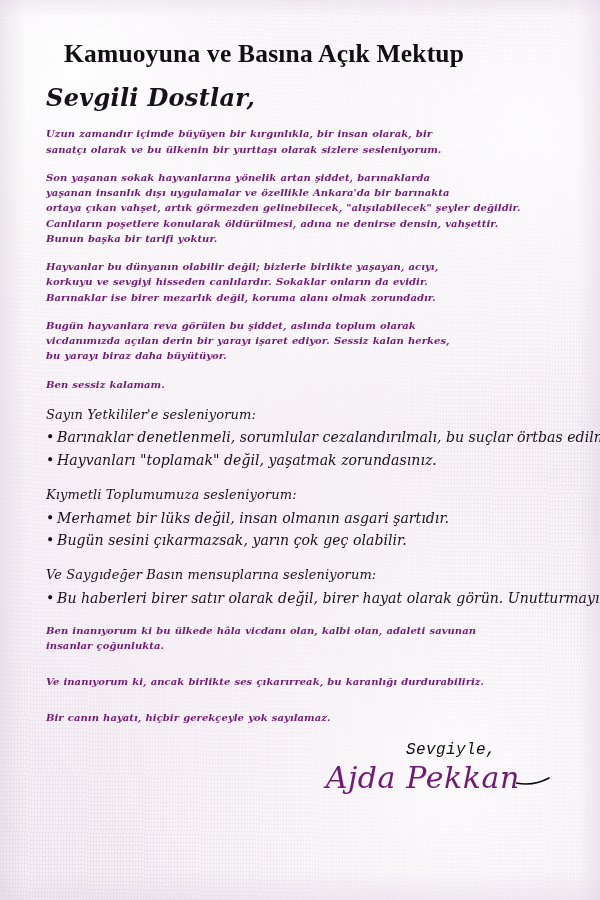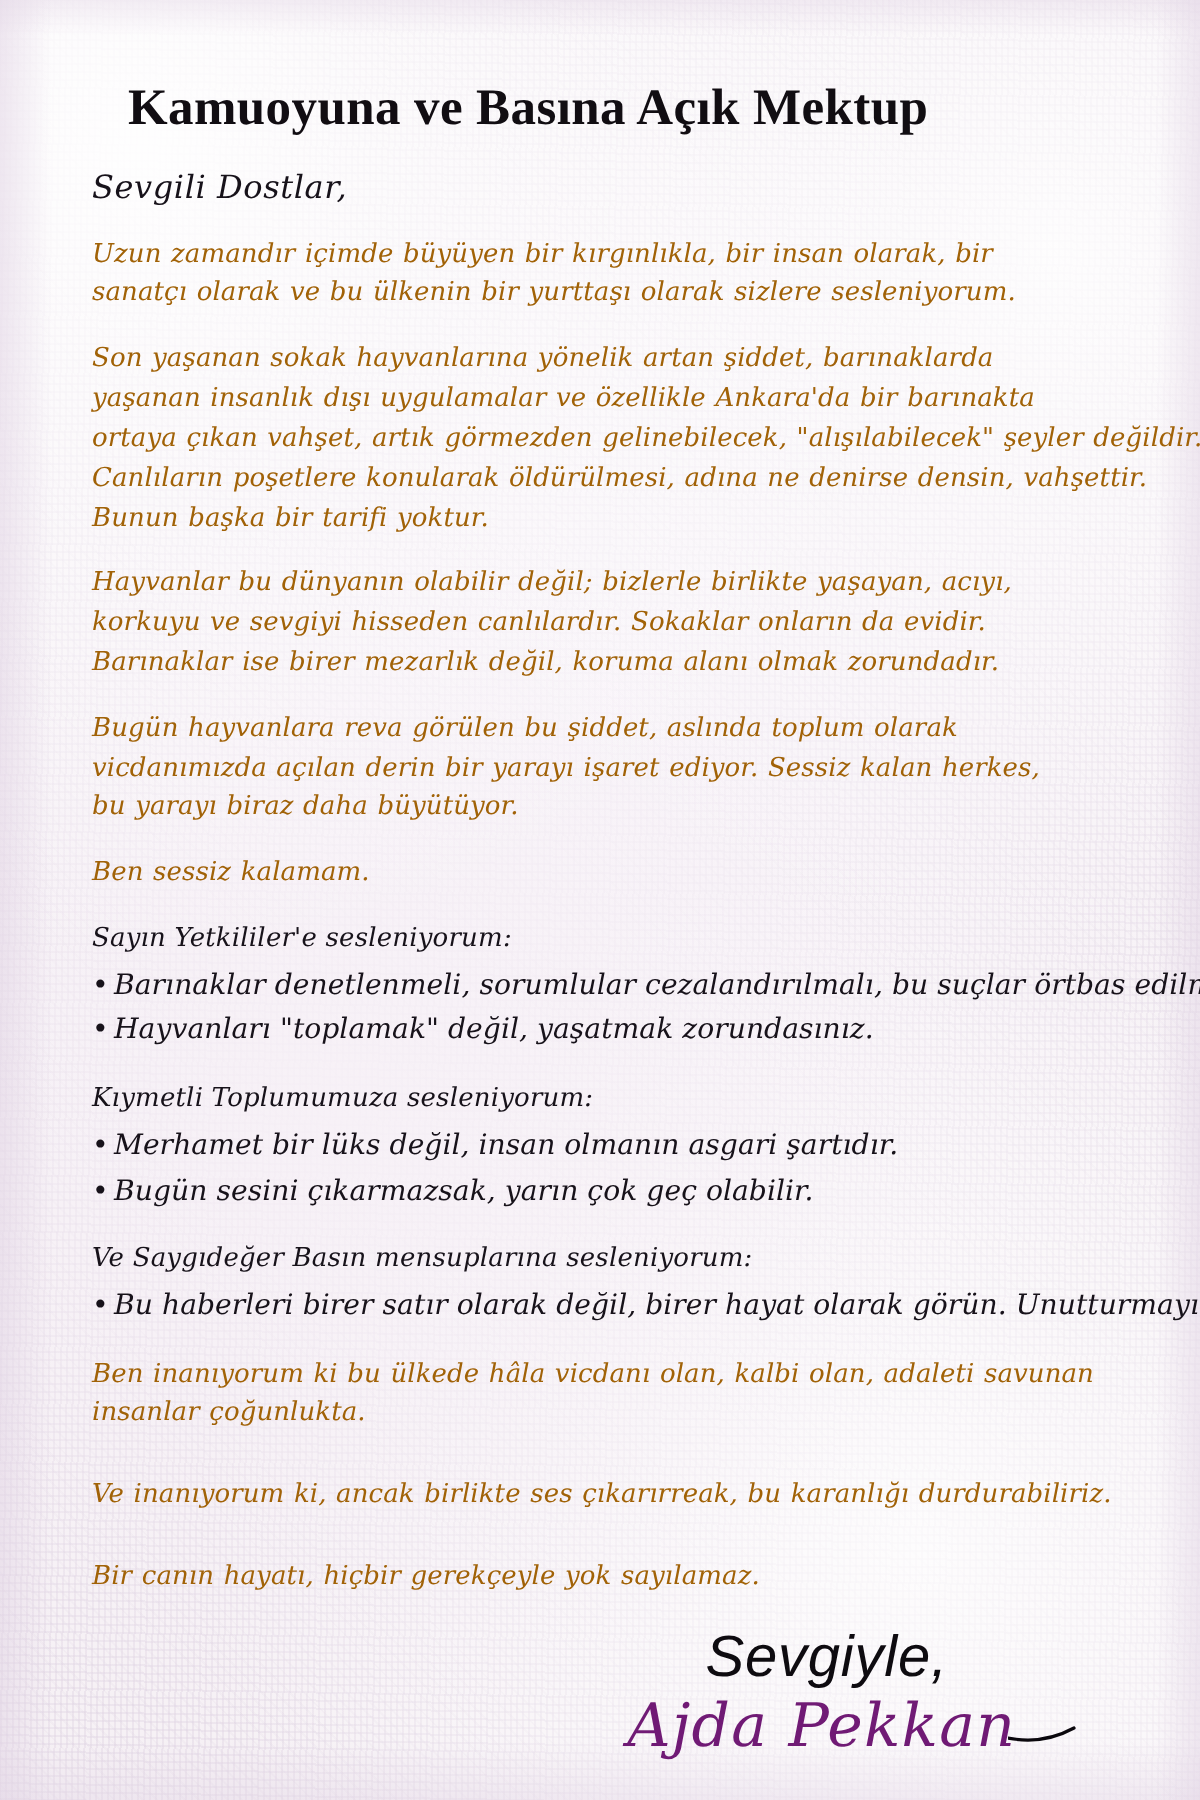--- a/index.html
+++ b/index.html
@@ -68,21 +68,21 @@
       linear-gradient(to top,    rgba(228,216,231,0.45) 0px, rgba(228,216,231,0) 30px);
   }
 
   
   #letter-content {
     position: relative;
     z-index: 3;
     box-sizing: border-box;
     width: 600px;
     height: 636px;
-    padding: 40px 40px 14px 44px;
+    padding: 40px 28px 14px 44px;
     border-radius: 17px;
   }
 
   #letter-title {
     margin: 0 0 0 20px;
     padding: 0;
     font-family: "Liberation Serif", "DejaVu Serif", serif;
     font-weight: 700;
     font-size: 25.5px;
     letter-spacing: 0.2px;
@@ -94,32 +94,34 @@
   
   .script {
     font-family: "DejaVu Serif", "Liberation Serif", serif;
     font-style: italic;
     color: #17121a;
     -webkit-font-smoothing: antialiased;
   }
 
   #salutation {
     margin: 17px 0 15px 2px;
-    font-size: 16px;
+    font-size: 24px;
     line-height: 1.1;
     letter-spacing: 0.3px;
+    font-weight: bold;
   }
 
   .para {
     margin: 13px 0 0 2px;
-    font-size: 13px;
+    font-size: 10px;
     line-height: 1.525;
     letter-spacing: 0.05px;
     word-spacing: 0.6px;
-    color: #a16207;
+    color: #701a75;
+    font-weight: bold;
   }
   .para.tight { margin-top: 21px; }
   .para .line { display: block; white-space: nowrap; }
 
   .section-head {
     margin: 13px 0 0 2px;
     font-size: 13px;
     line-height: 1.5;
     letter-spacing: 0.1px;
   }
@@ -140,28 +142,28 @@
     width: 11px;
     color: #17121a;
   }
 
   #signature-block {
     margin-top: 16px;
     text-align: right;
     padding-right: 52px;
   }
   #signature-closing {
-    font-family: Liberation Sans, sans-serif;
+    font-family: Liberation Mono, monospace;
     font-style: italic;
-    font-size: 29px;
+    font-size: 16px;
     line-height: 1.0;
     color: #0e0b10;
     letter-spacing: 0.4px;
     display: block;
-    margin-right: 34px;
+    margin-right: 24px;
   }
   #signature-name {
     font-family: "DejaVu Serif", "Liberation Serif", serif;
     font-style: italic;
     font-weight: 400;
     font-size: 30px;
     line-height: 1.05;
     color: #701a75;
     letter-spacing: 0.6px;
     display: inline-block;

